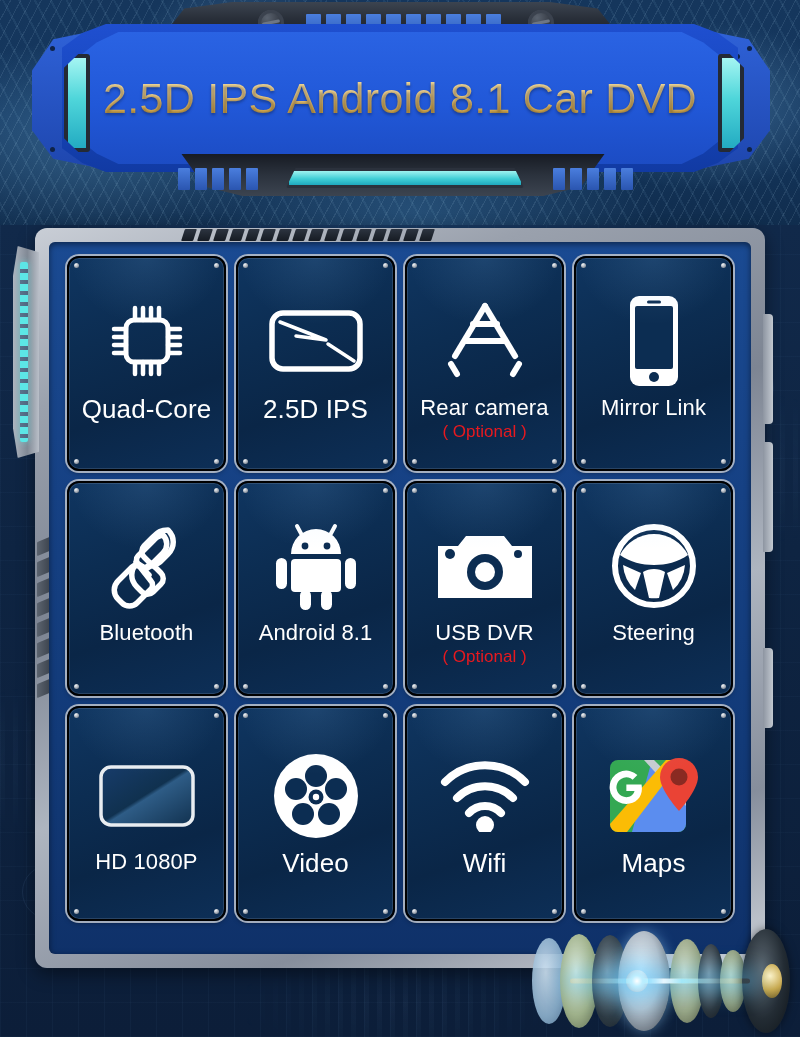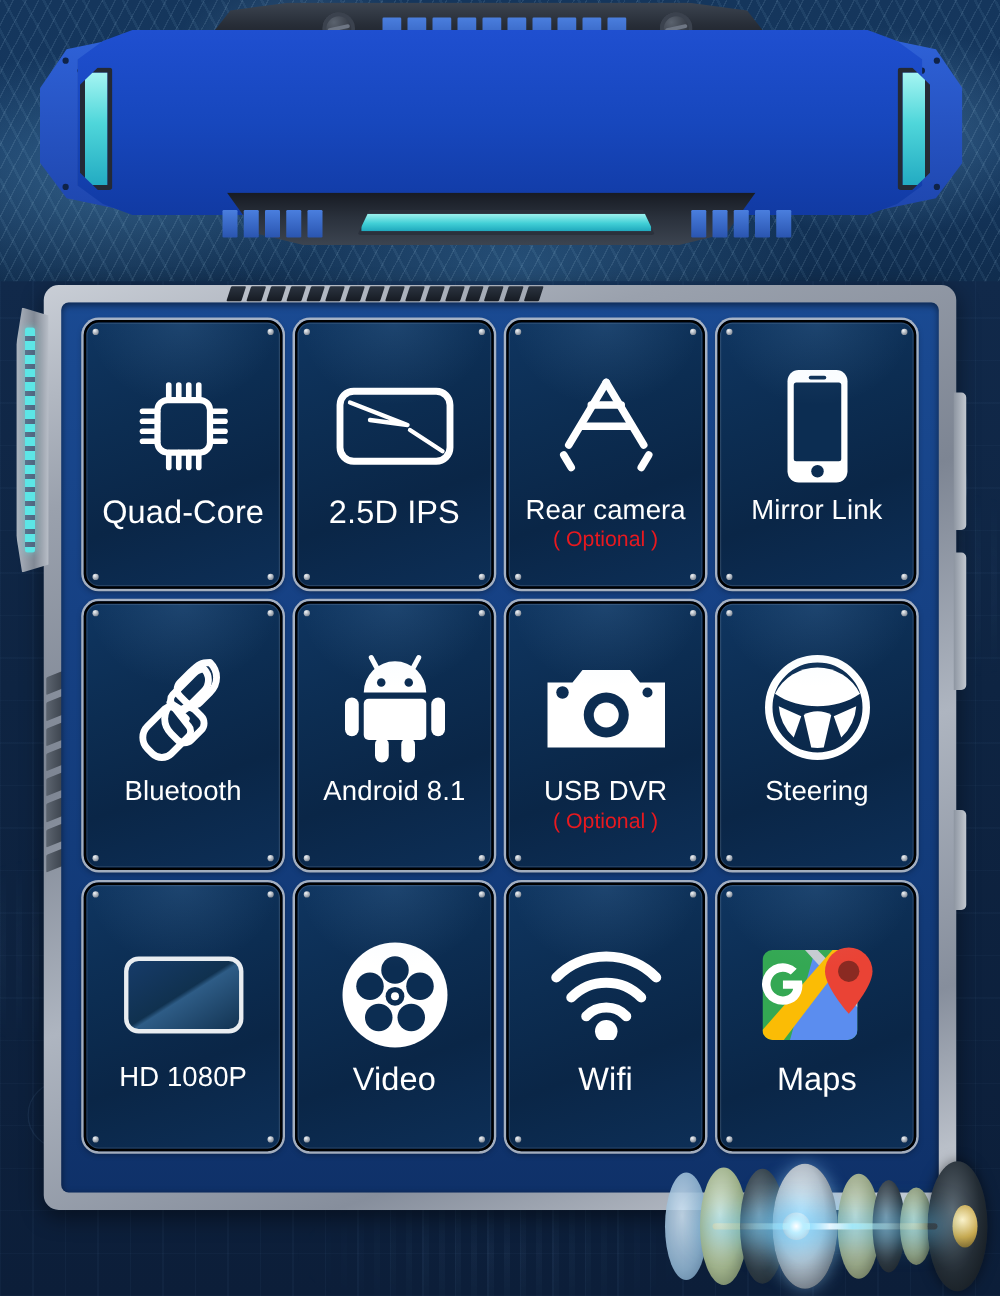--- a/index.html
+++ b/index.html
@@ -405,20 +405,23 @@
     <div class="wing-dot" style="left:30px; top:26px;"></div>
     <div class="wing-dot" style="left:18px; bottom:18px;"></div>
   </div>
   <div class="banner-wing wing-r">
     <div class="wing-dot" style="right:18px; top:18px;"></div>
     <div class="wing-dot" style="right:30px; top:26px;"></div>
     <div class="wing-dot" style="right:18px; bottom:18px;"></div>
   </div>
 
   <div class="banner-plate-outer"></div>
+  <div class="banner-plate-inner">
+    <div class="banner-title">2.5D IPS Android 8.1 Car DVD</div>
+  </div>
 
   <div class="banner-accent accent-l"></div>
   <div class="banner-accent accent-r"></div>
 
   <div class="banner-chassis-bot"></div>
   <div class="chassis-teeth teeth-bl">
     <span></span>
       <span></span>
       <span></span>
       <span></span>

